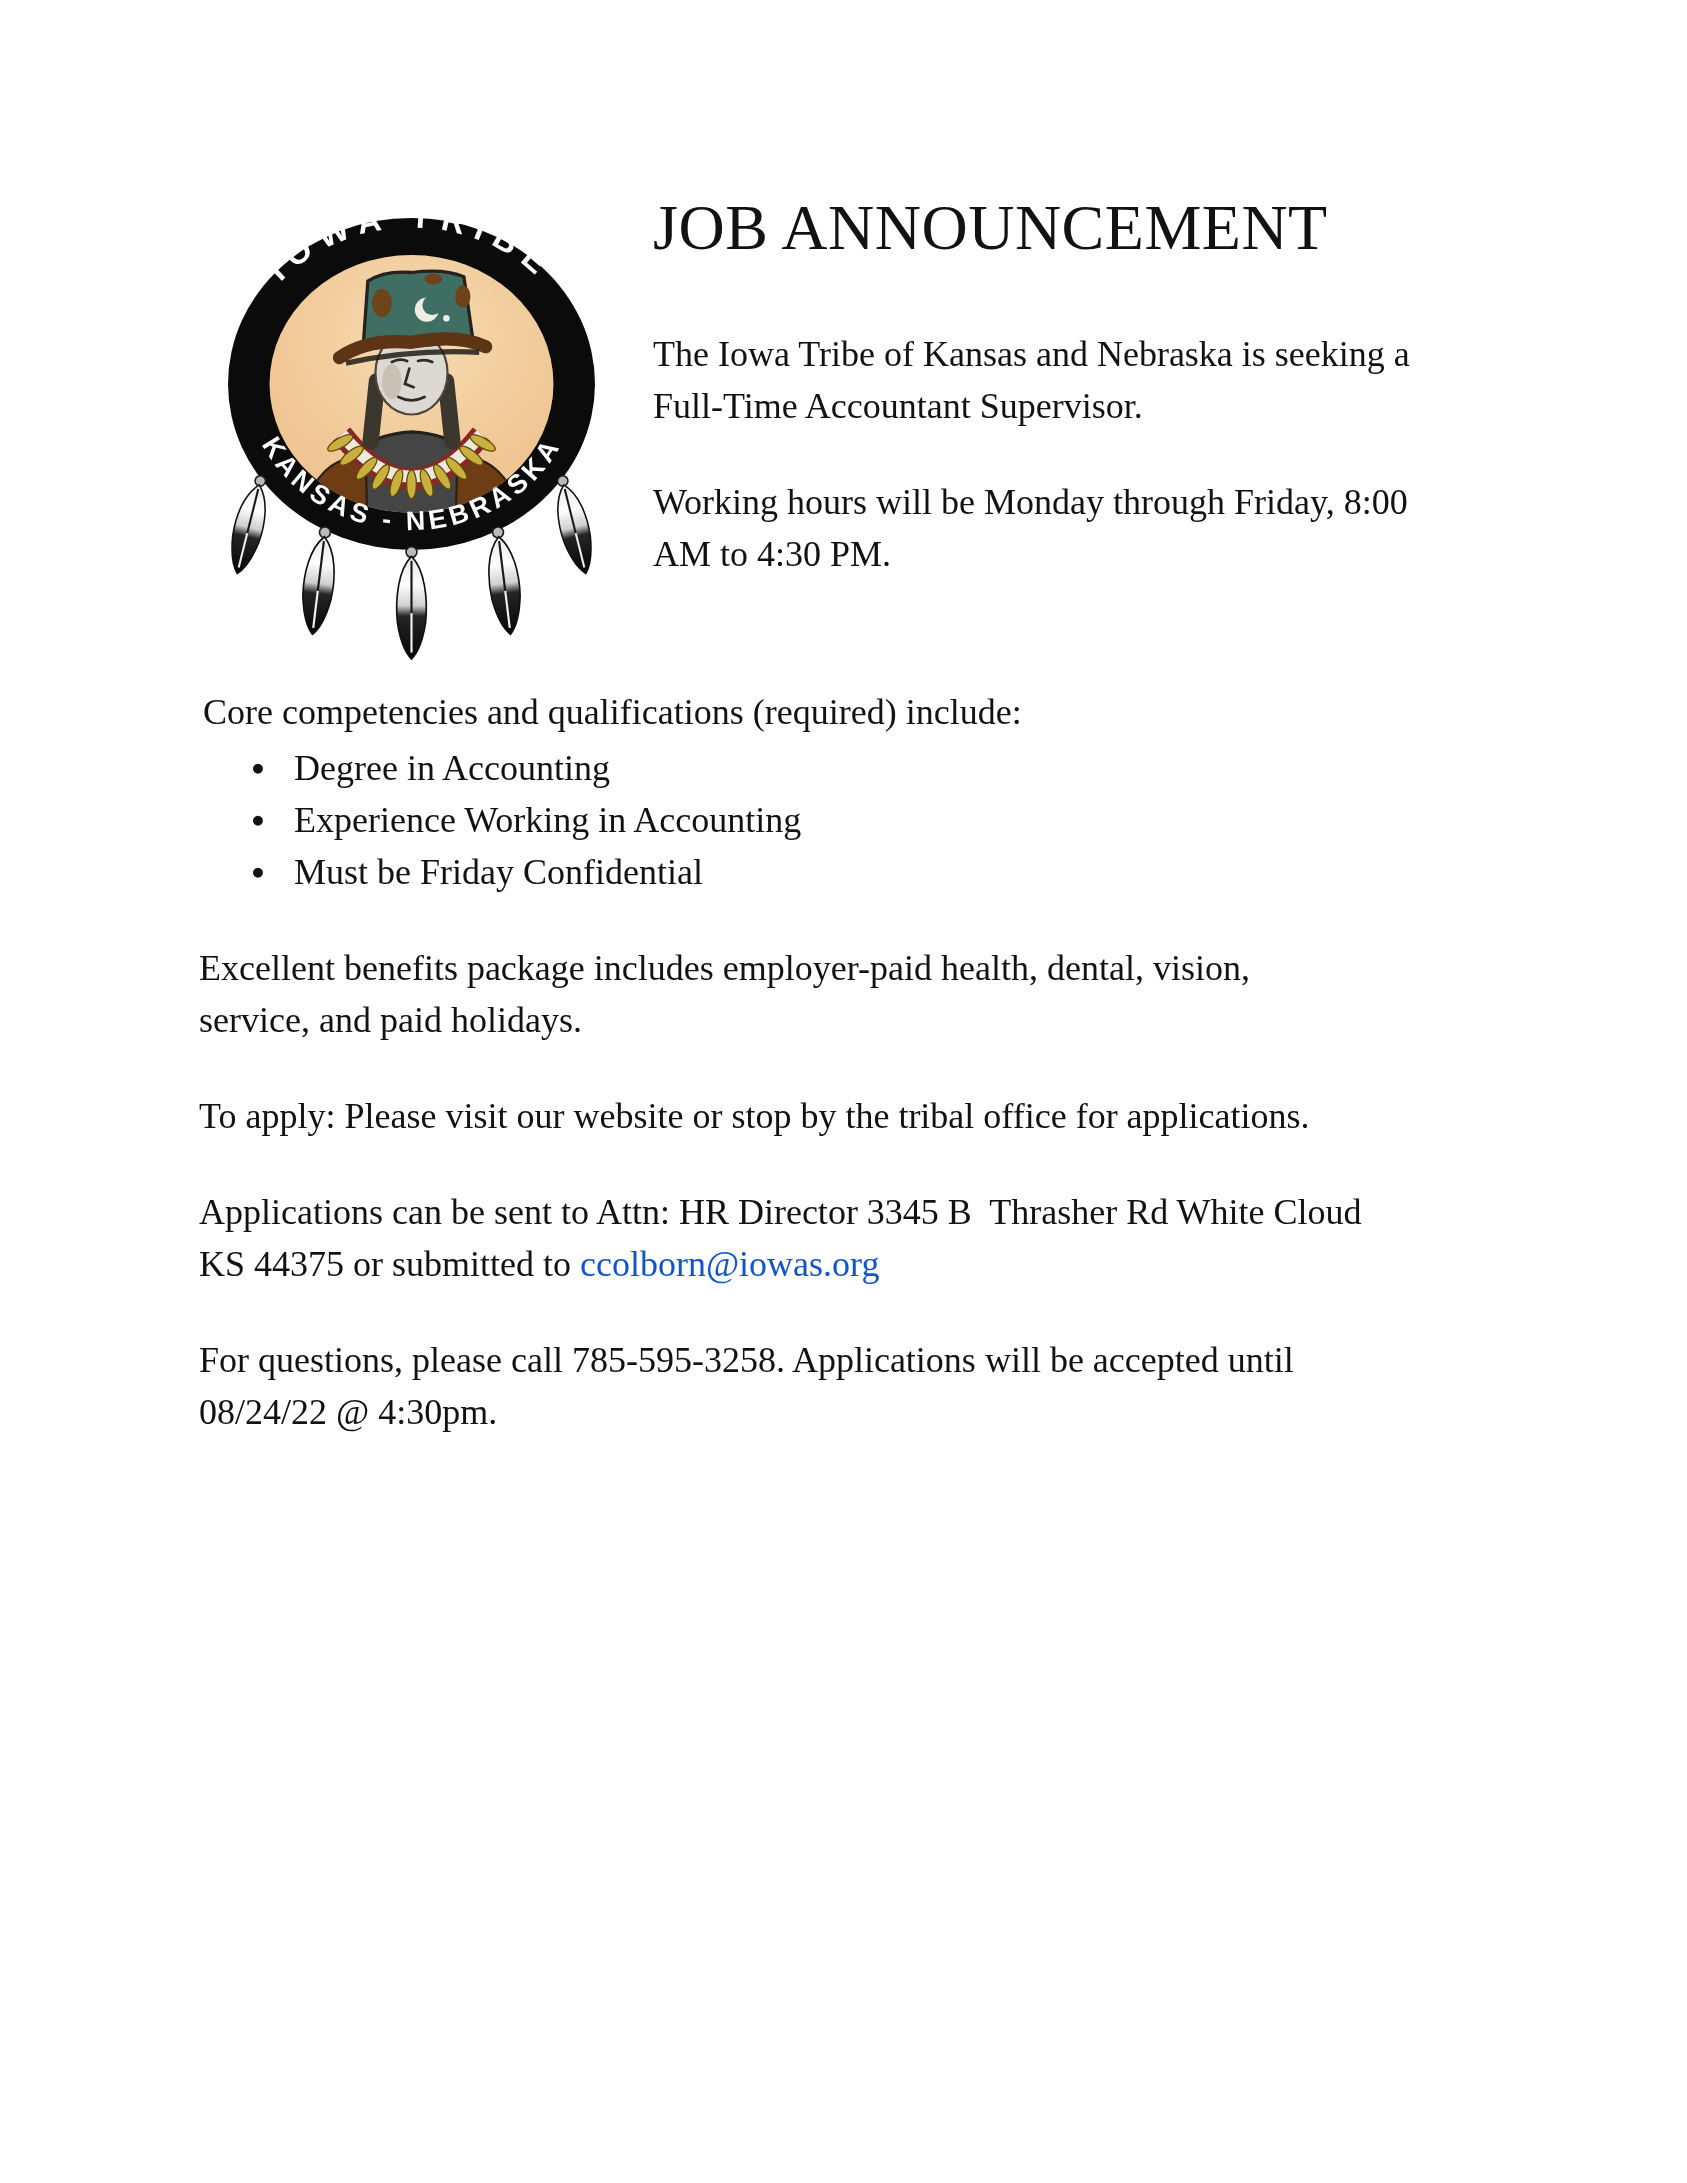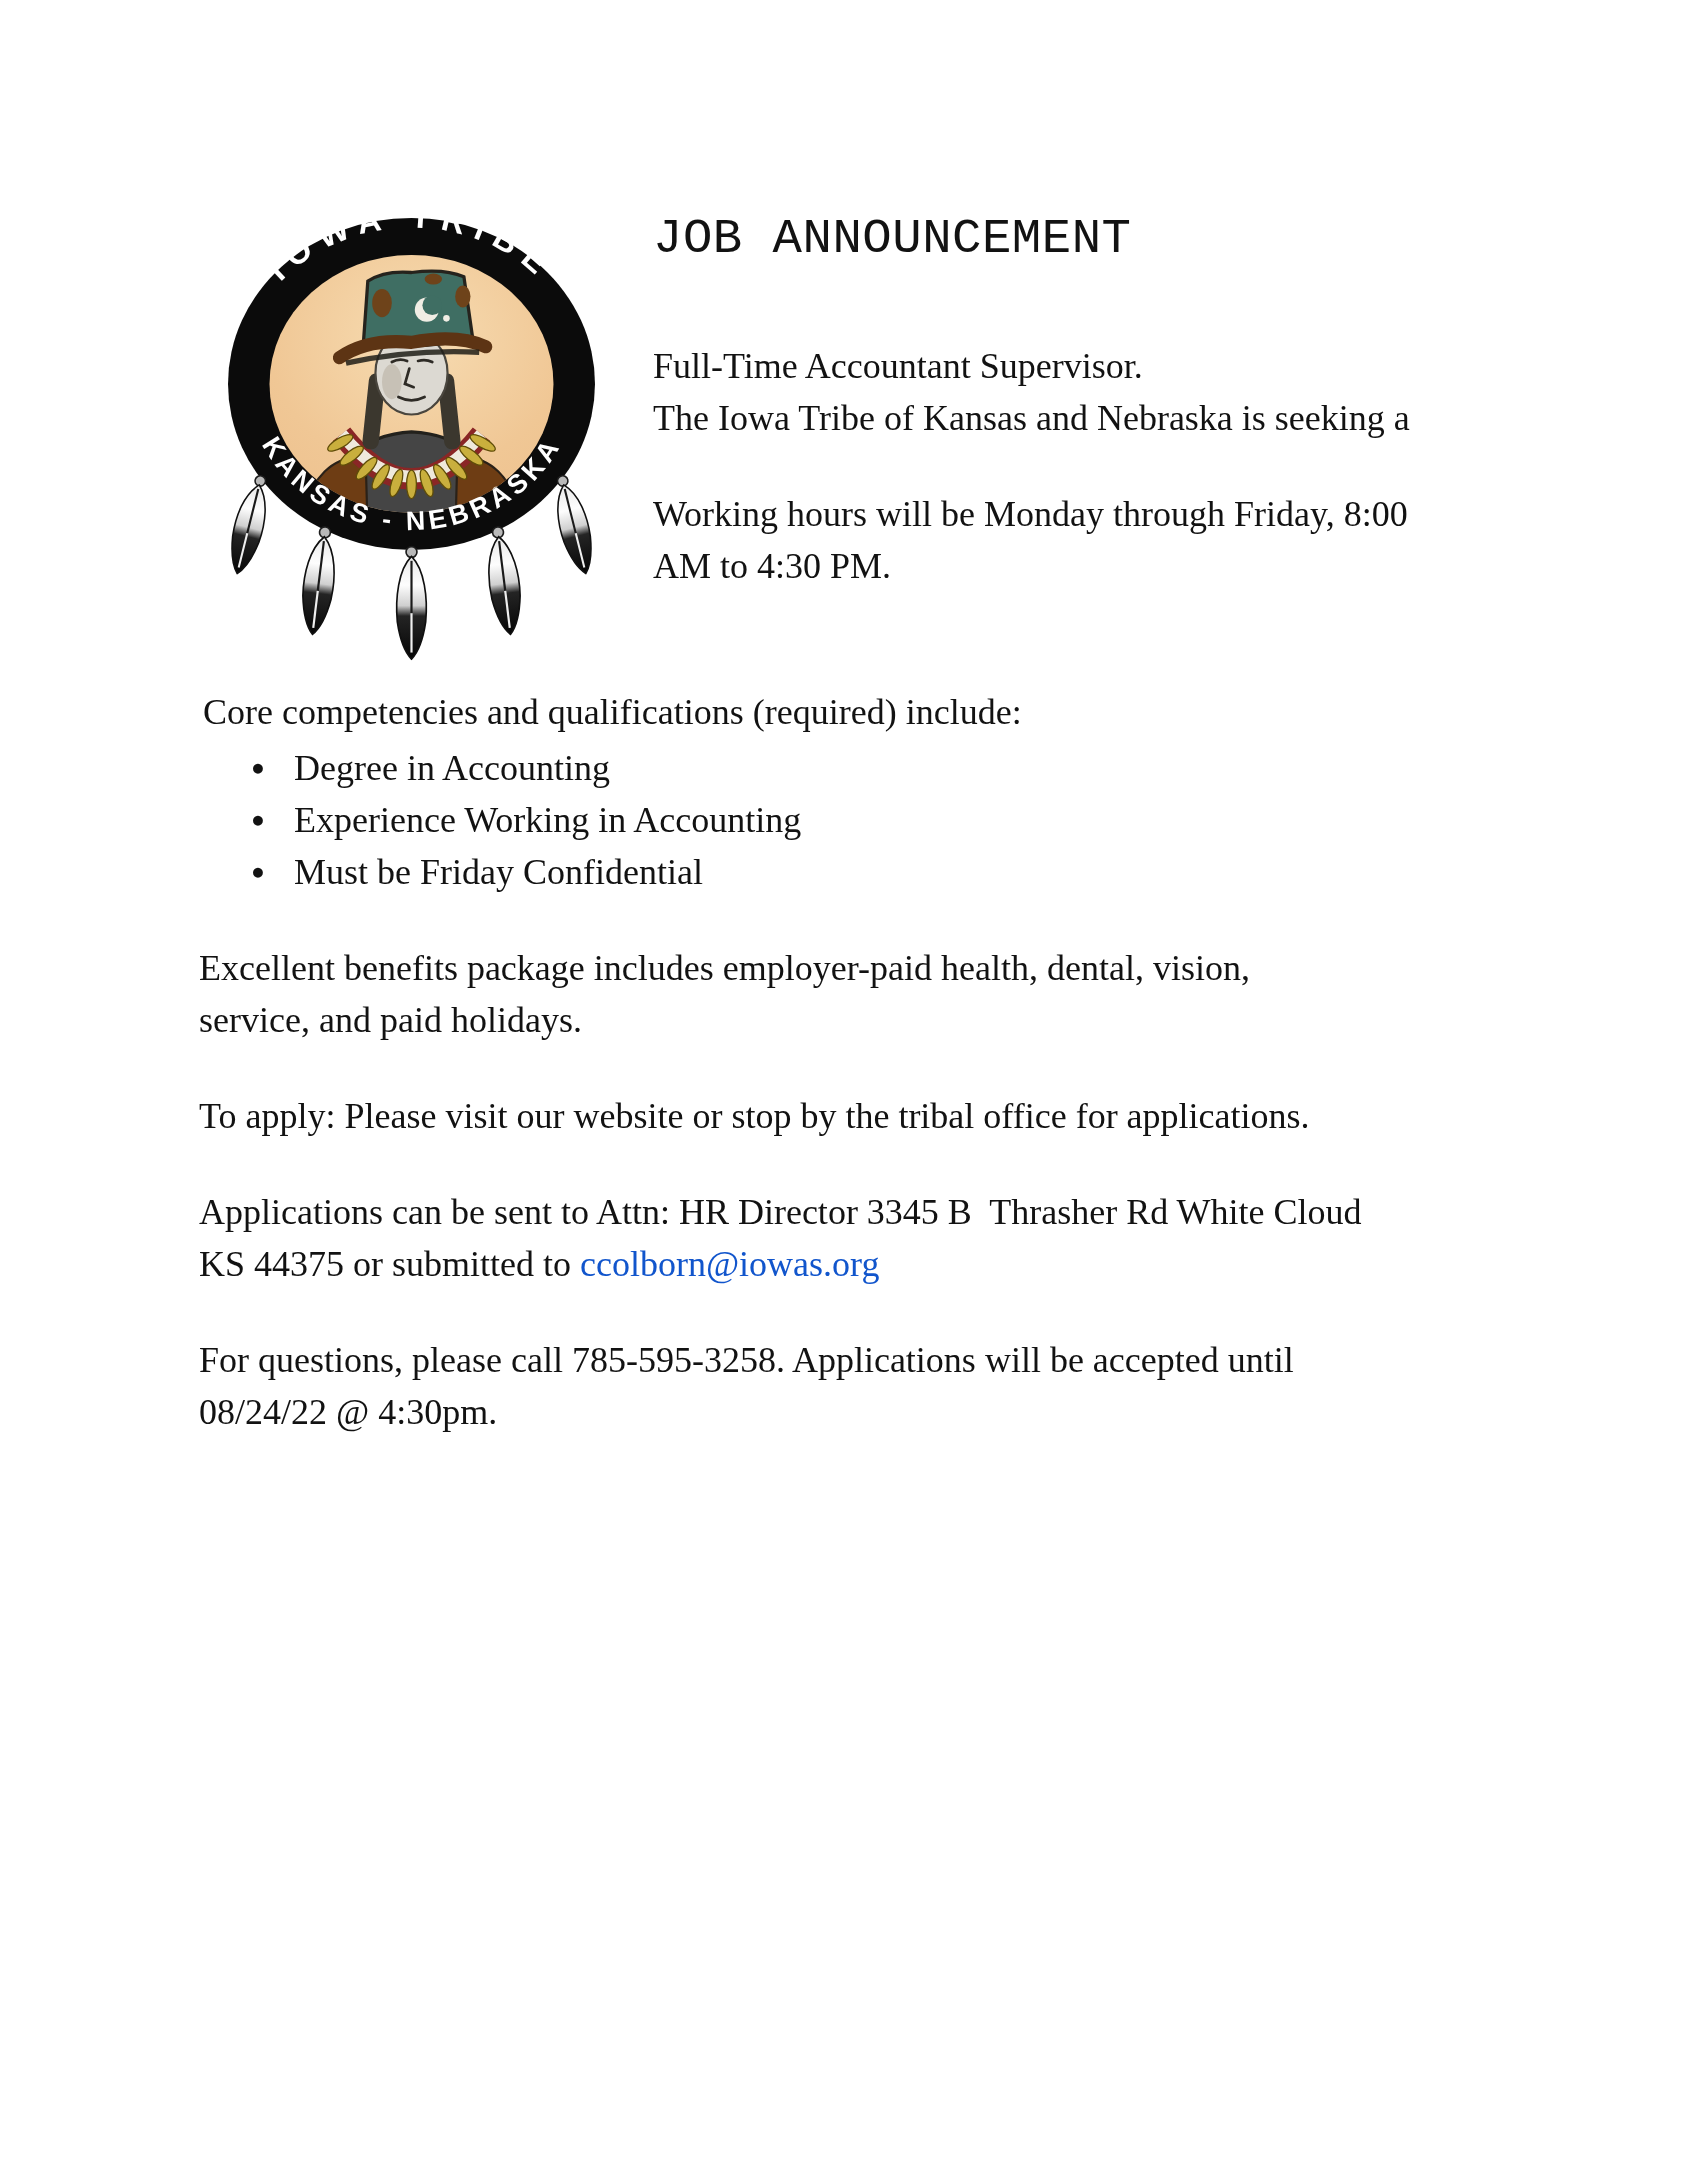--- a/index.html
+++ b/index.html
@@ -12,21 +12,21 @@
   html,body{margin:0;padding:0;background:var(--bg);}
   .page{
     position:relative; width:1687px; height:2183px; box-sizing:border-box;
     padding:191px 199px 0 199px; background:var(--bg); color:var(--text);
     font-family:"Liberation Serif","DejaVu Serif",serif;
     font-size:36px; line-height:52px;
   }
   .top{display:flex; align-items:flex-start;}
   .logo-wrap{flex:0 0 auto; margin:17.6px 0 0 5px;}
   .intro-col{margin-left:34px; padding-top:5px; max-width:844px;}
-  .title{font-size:49px; line-height:55px; font-weight:400; margin:16px 0 73px 0; letter-spacing:0.5px;font-family:Liberation Mono, monospace;}
+  .title{font-size:64px; line-height:55px; font-weight:400; margin:4px 0 73px 0; letter-spacing:0.5px;}
   .para{margin:0 0 44px 0;}
   .para:last-child{margin-bottom:0;}
   .line{white-space:pre-wrap;}
   .qual-heading{margin-top:15px;}
   ul.quals{list-style:none; margin:0 0 44px 0; padding:0 0 0 95px;}
   ul.quals li{position:relative;}
   .bullet{position:absolute; left:-43px; top:0; font-size:23px; line-height:52px;}
   a.email{color:var(--link); text-decoration:none; cursor:pointer;}
   .body-text{margin:4px;}
   
@@ -175,22 +175,22 @@
         </text>
         <text class="arc arc-bottom">
           <textPath href="#arcBottom" startOffset="50%" text-anchor="middle">KANSAS - NEBRASKA</textPath>
         </text>
       </svg>
     </div>
 
     <div class="intro-col">
       <h1 class="title">JOB ANNOUNCEMENT</h1>
       <p class="para">
+        <span class="line" style="display:block">The Iowa Tribe of Kansas and Nebraska is seeking a</span>
         <span class="line" style="display:block">Full-Time Accountant Supervisor.</span>
-        <span class="line" style="display:block">The Iowa Tribe of Kansas and Nebraska is seeking a</span>
       </p>
       <p class="para">
         <span class="line" style="display:block">Working hours will be Monday through Friday, 8:00</span>
         <span class="line" style="display:block">AM to 4:30 PM.</span>
       </p>
     </div>
   </div>
 
   <p class="body-text qual-heading">Core competencies and qualifications (required) include:</p>
 

